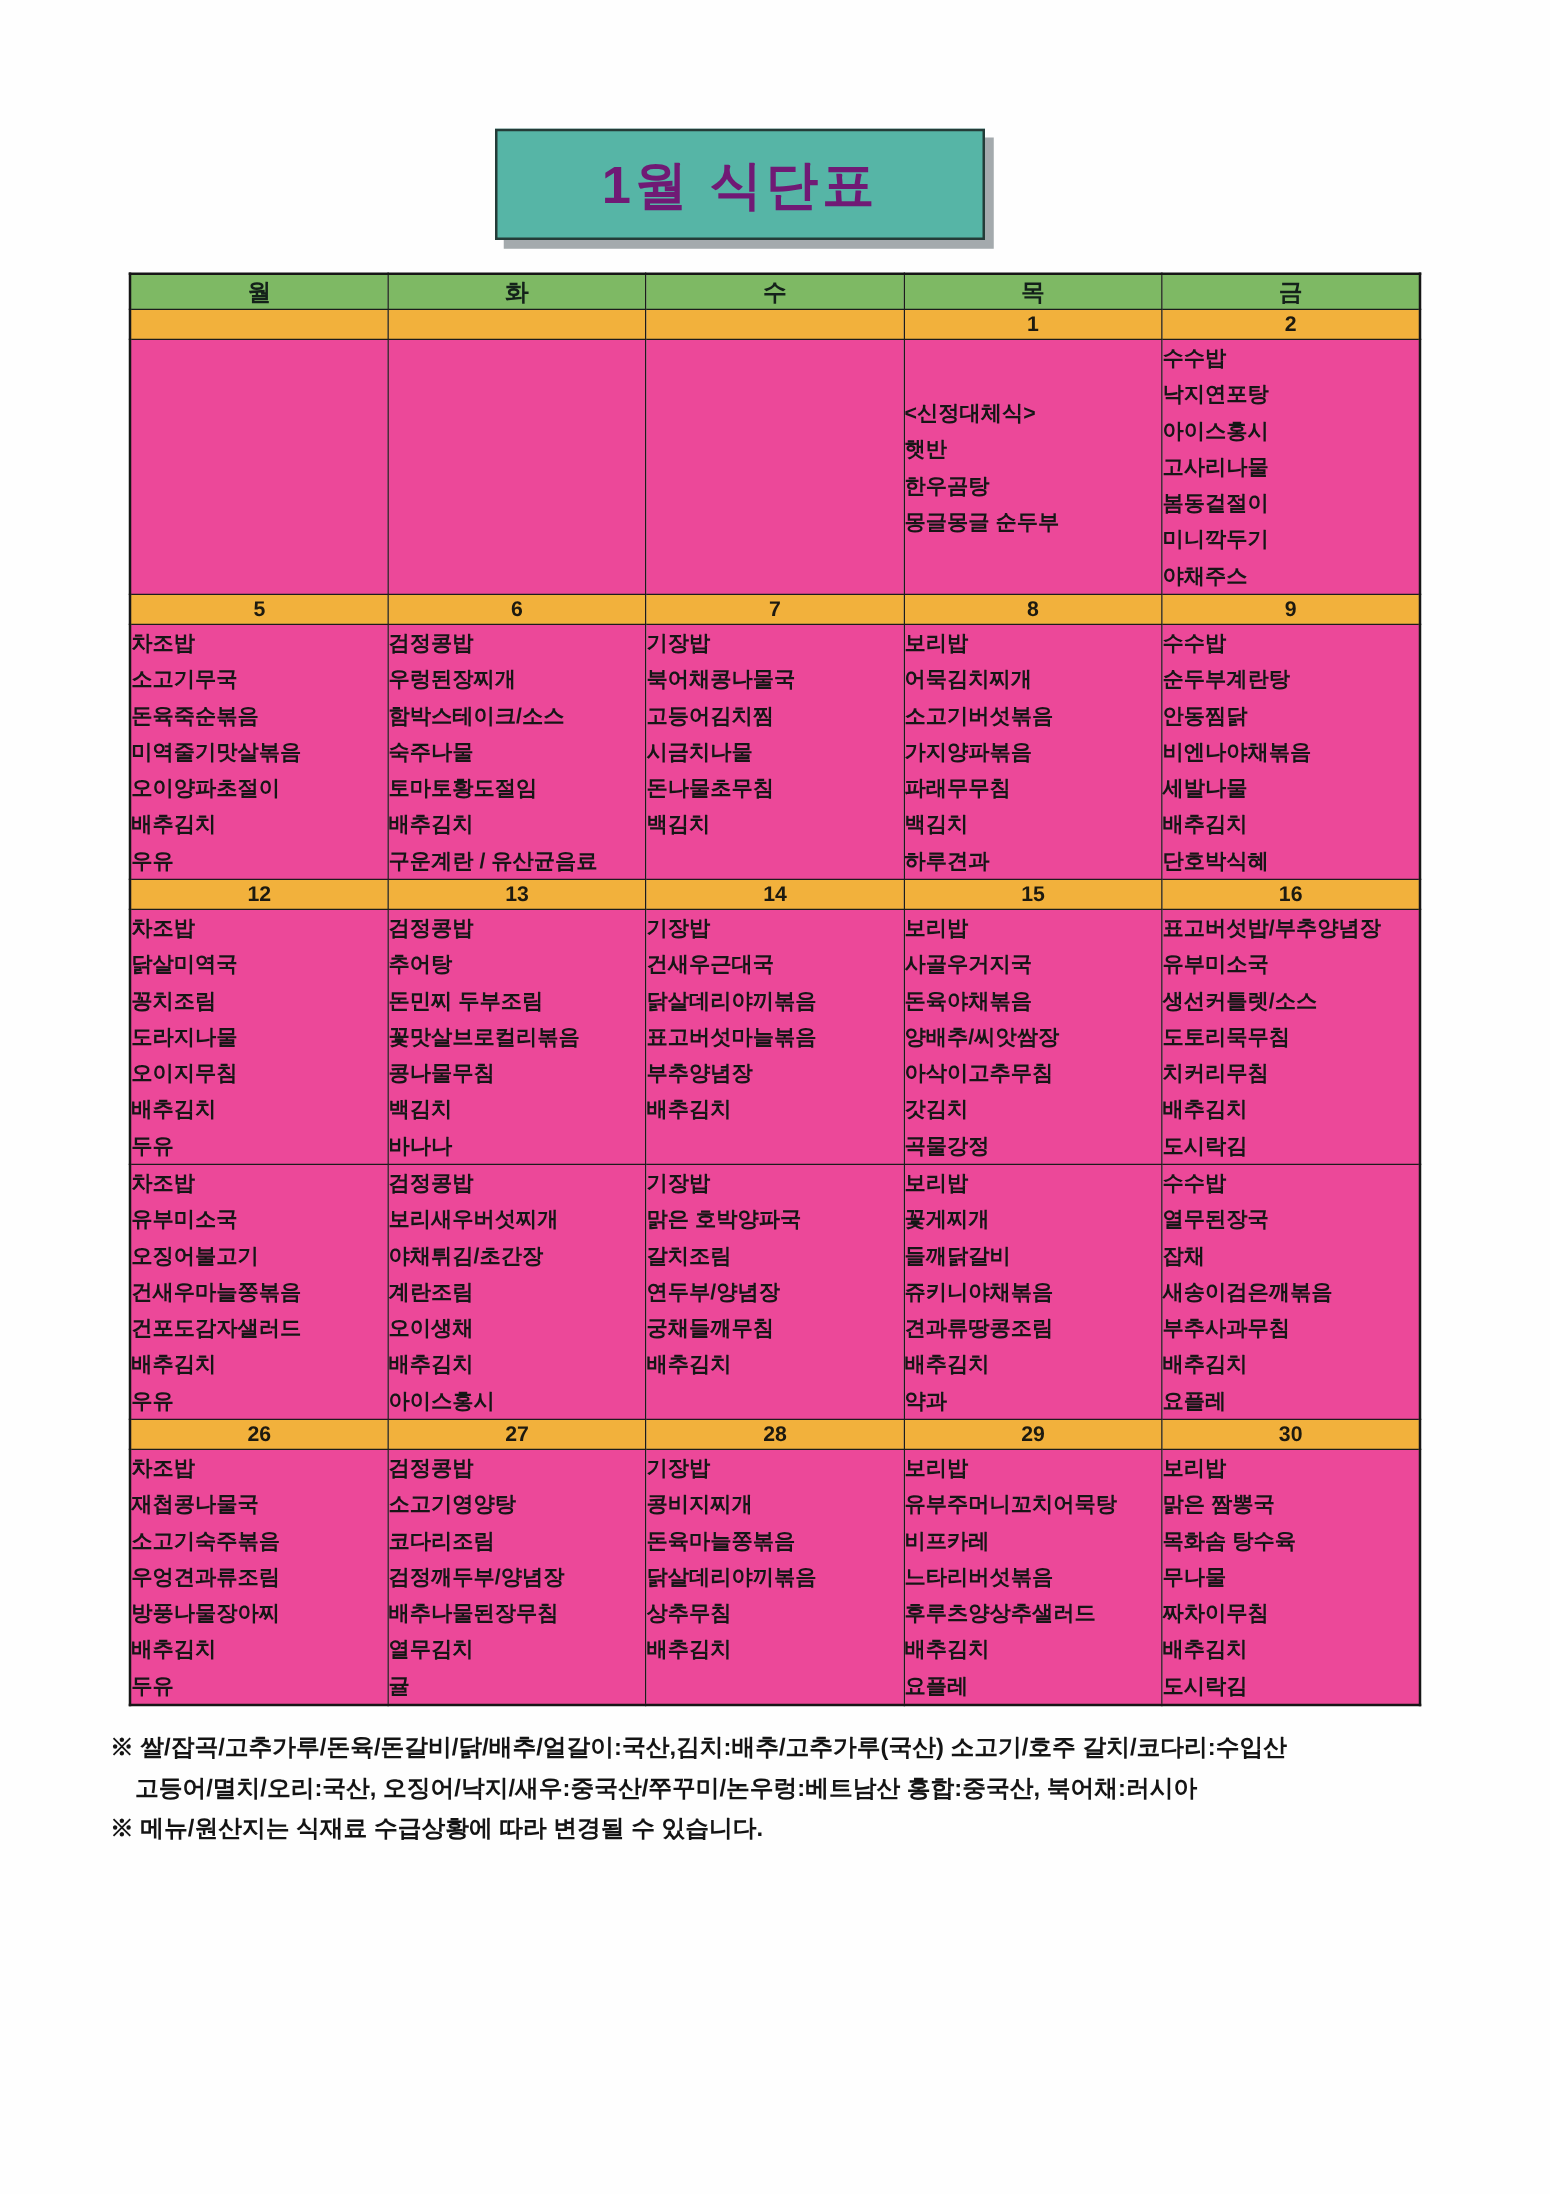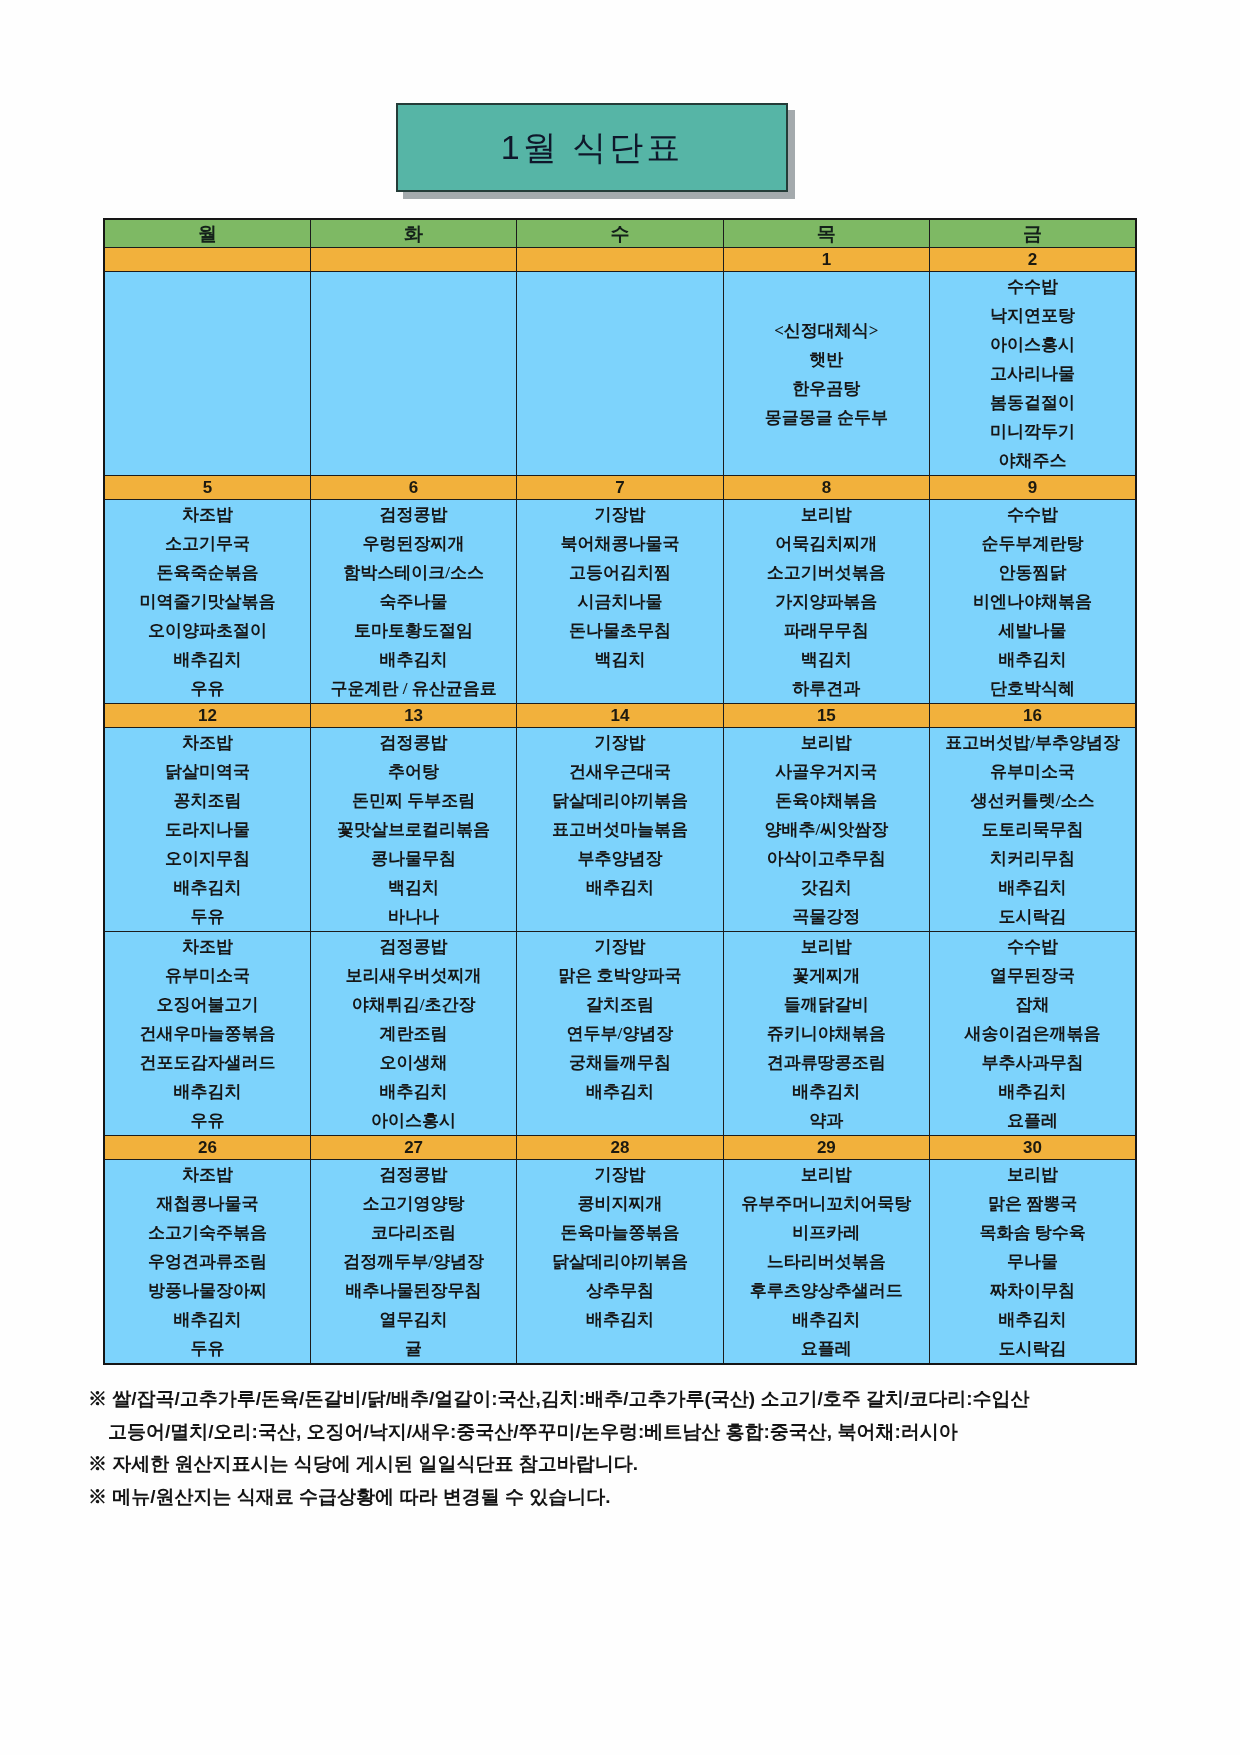--- a/index.html
+++ b/index.html
@@ -12,21 +12,21 @@
   .page { position:absolute; inset:0; background:#fefefe; }
 
   .title-box {
     position:absolute; left:396px; top:103px; width:388px; height:85px;
     background:#56b5a6;
     border:2px solid #243c38;
     box-shadow:7px 7px 0 rgba(90,100,105,0.55);
     display:flex; align-items:center; justify-content:center;
   }
   .title-text {
-    font-size:34px; font-weight:normal; color:#0f172a; letter-spacing:3px;
+    font-size:42px; font-weight:bold; color:#701a75; letter-spacing:3px;
   }
 
   table.menu-table {
     position:absolute; left:103px; top:218px; width:1034px;
     border-collapse:collapse; table-layout:fixed;
     border:2px solid #161616;
   }
   table.menu-table td, table.menu-table th {
     border:1.5px solid #1c1c1c;
     padding:0;
@@ -38,25 +38,24 @@
     color:#14211a;
   }
   .date-cell {
     background:#f2b13c;
     height:23px;
     font-size:17px; font-weight:bold; text-align:center;
     color:#1d1a10;
   }
   .menu-cell {
     height:203px;
-    background:#7dd3fc;
+    background:#ec4899;
     vertical-align:top;
-    text-align:center;
+    text-align:left;
     padding:3px 0 2px 0;
-    font-family:Liberation Serif, serif;
   }
   tr.menu-row.centered .menu-cell { vertical-align:middle; }
   .menu-item {
     font-size:17px; font-weight:600; line-height:29px;
     white-space:nowrap; color:#161616;
   }
 
   .footnotes {
     position:absolute; left:88px; top:1383px; width:1110px;
   }
@@ -317,17 +316,16 @@
             <div class="menu-item">배추김치</div>
             <div class="menu-item">도시락김</div>
           </td>
         </tr>
       </tbody>
   </table>
 
   <div class="footnotes" id="footnotes">
       <div class="footnote">※ 쌀/잡곡/고추가루/돈육/돈갈비/닭/배추/얼갈이:국산,김치:배추/고추가루(국산) 소고기/호주 갈치/코다리:수입산</div>
       <div class="footnote cont">고등어/멸치/오리:국산, 오징어/낙지/새우:중국산/쭈꾸미/논우렁:베트남산 홍합:중국산, 북어채:러시아</div>
-      <div class="footnote">※ 자세한 원산지표시는 식당에 게시된 일일식단표 참고바랍니다.</div>
       <div class="footnote">※ 메뉴/원산지는 식재료 수급상황에 따라 변경될 수 있습니다.</div>
     </div>
 
 </div>
 
 </body></html>

